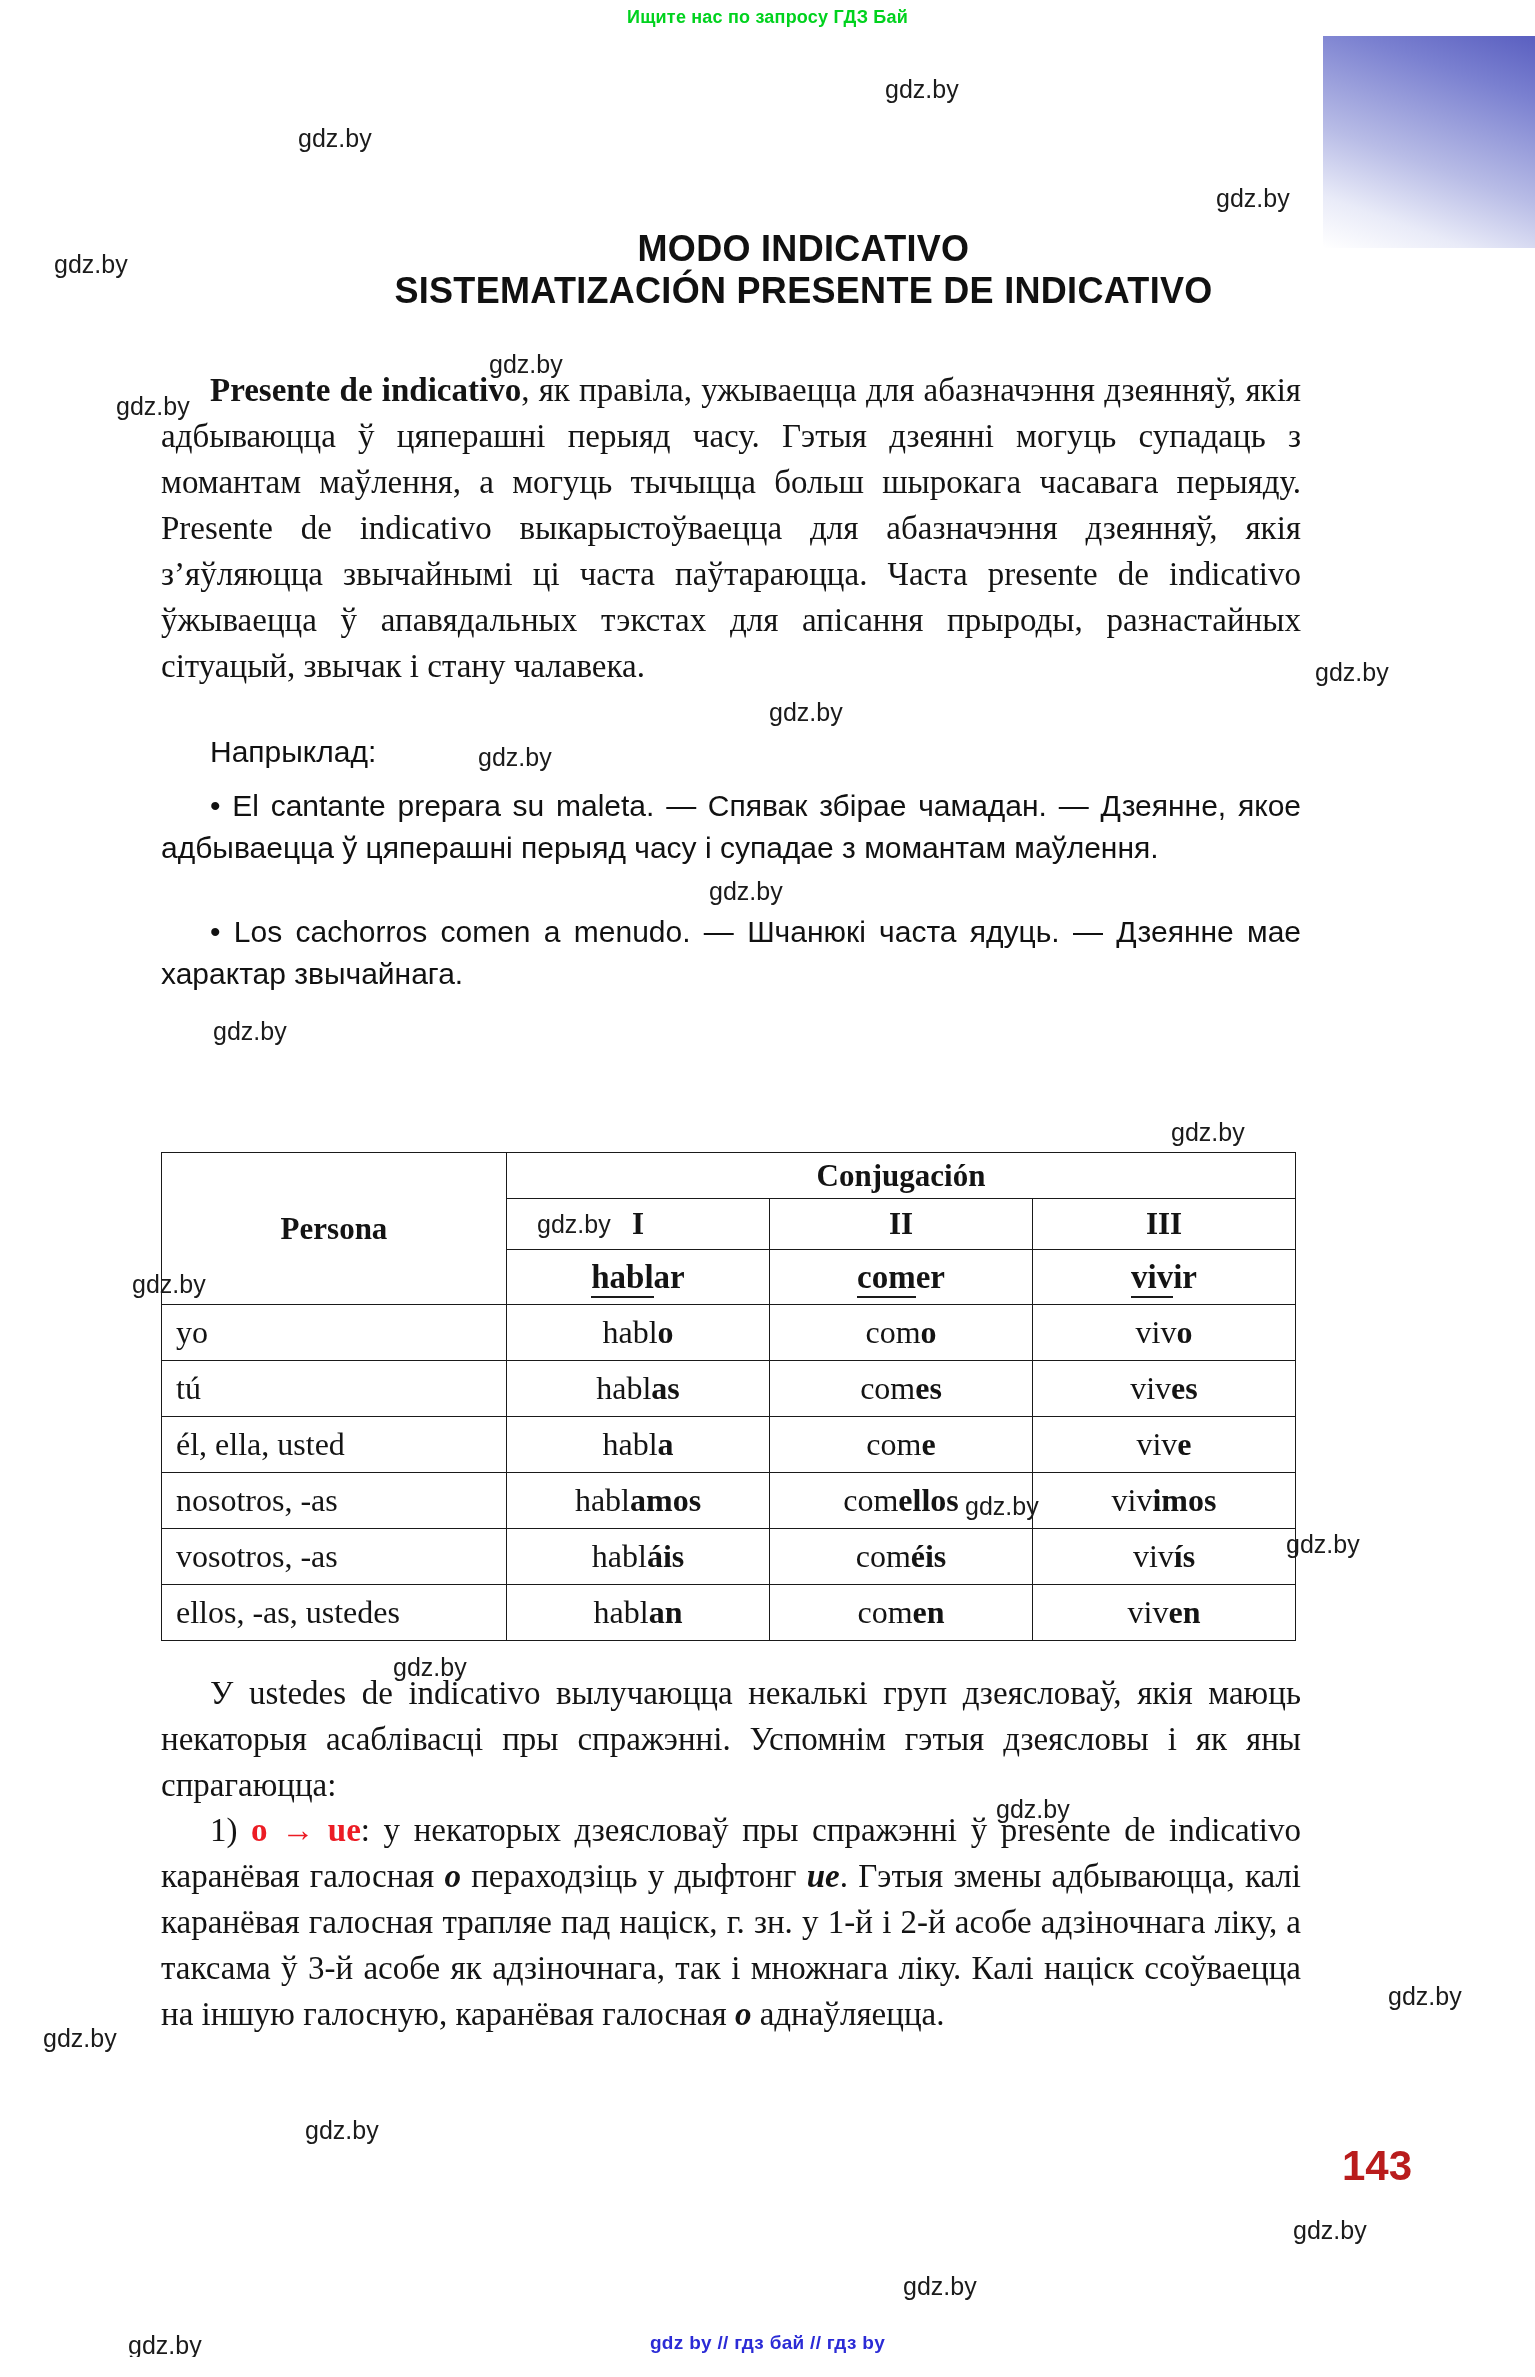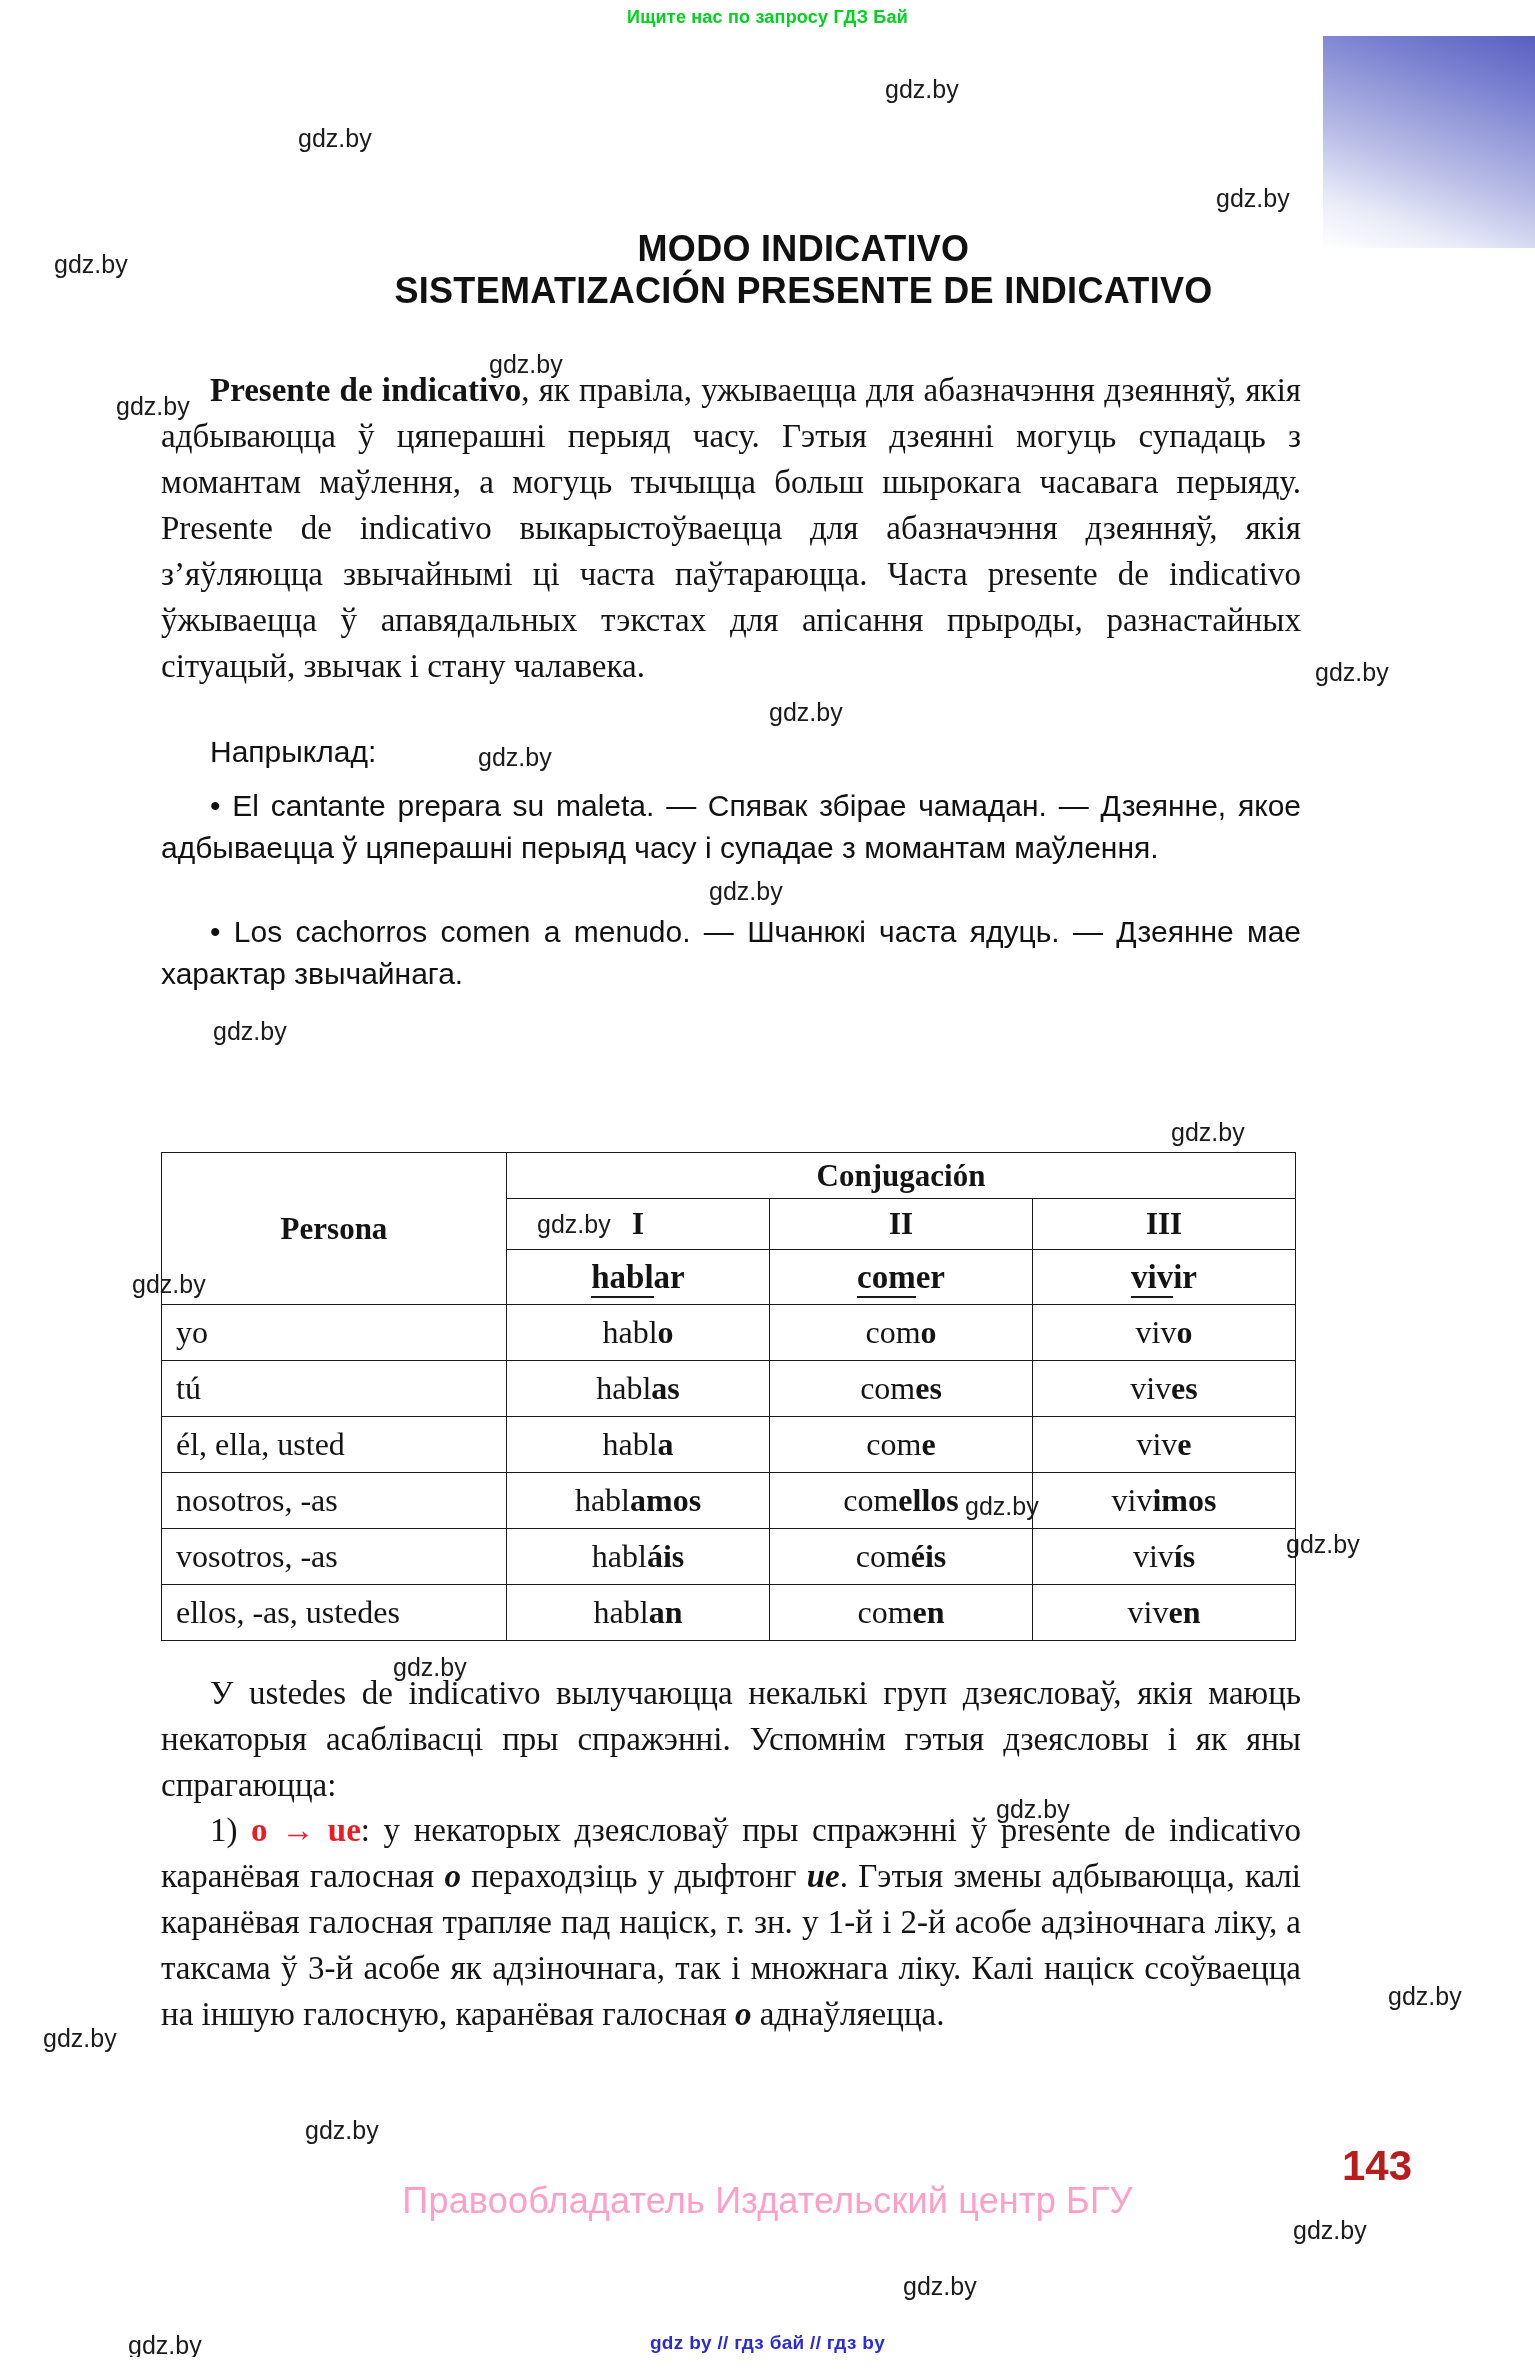--- a/index.html
+++ b/index.html
@@ -325,18 +325,17 @@
   <div class="body-col" style="top:1670px;">
     <p class="serif last-line-left"><span class="ind"></span><span>У ustedes de indicativo</span><span> вылучаюцца некалькі груп дзеясловаў, якія маюць некаторыя асаблівасці пры спражэнні. Успомнім гэтыя дзеясловы і як яны спрагаюцца:</span></p>
   </div>
 
   <div class="body-col" style="top:1807px;">
     <p class="serif last-line-left"><span class="ind"></span><span>1)</span>&nbsp;<span class="red">o</span>&nbsp;<span class="red">→</span>&nbsp;<span class="red">ue</span><span>:</span><span> у некаторых дзеясловаў пры спражэнні ў presente de indicativo каранёвая галосная </span><i class="it">o</i><span> пераходзіць у дыфтонг </span><i class="it">ue</i><span>. Гэтыя змены адбываюцца, калі каранёвая галосная трапляе пад націск, г. зн. у 1-й і 2-й асобе адзіночнага ліку, а таксама ў 3-й асобе як адзіночнага, так і множнага ліку. Калі націск ссоўваецца на іншую галосную, каранёвая галосная </span><i class="it">o</i><span> аднаўляецца.</span></p>
   </div>
 
   <div class="page-num">143</div>
 
-  <div class="publisher">Правообладатель Издательский центр БГУ</div>
 
   <div class="bottom-links">gdz by  //  гдз бай  //  гдз by</div>
 
 </div>
 
 
 </body></html>

